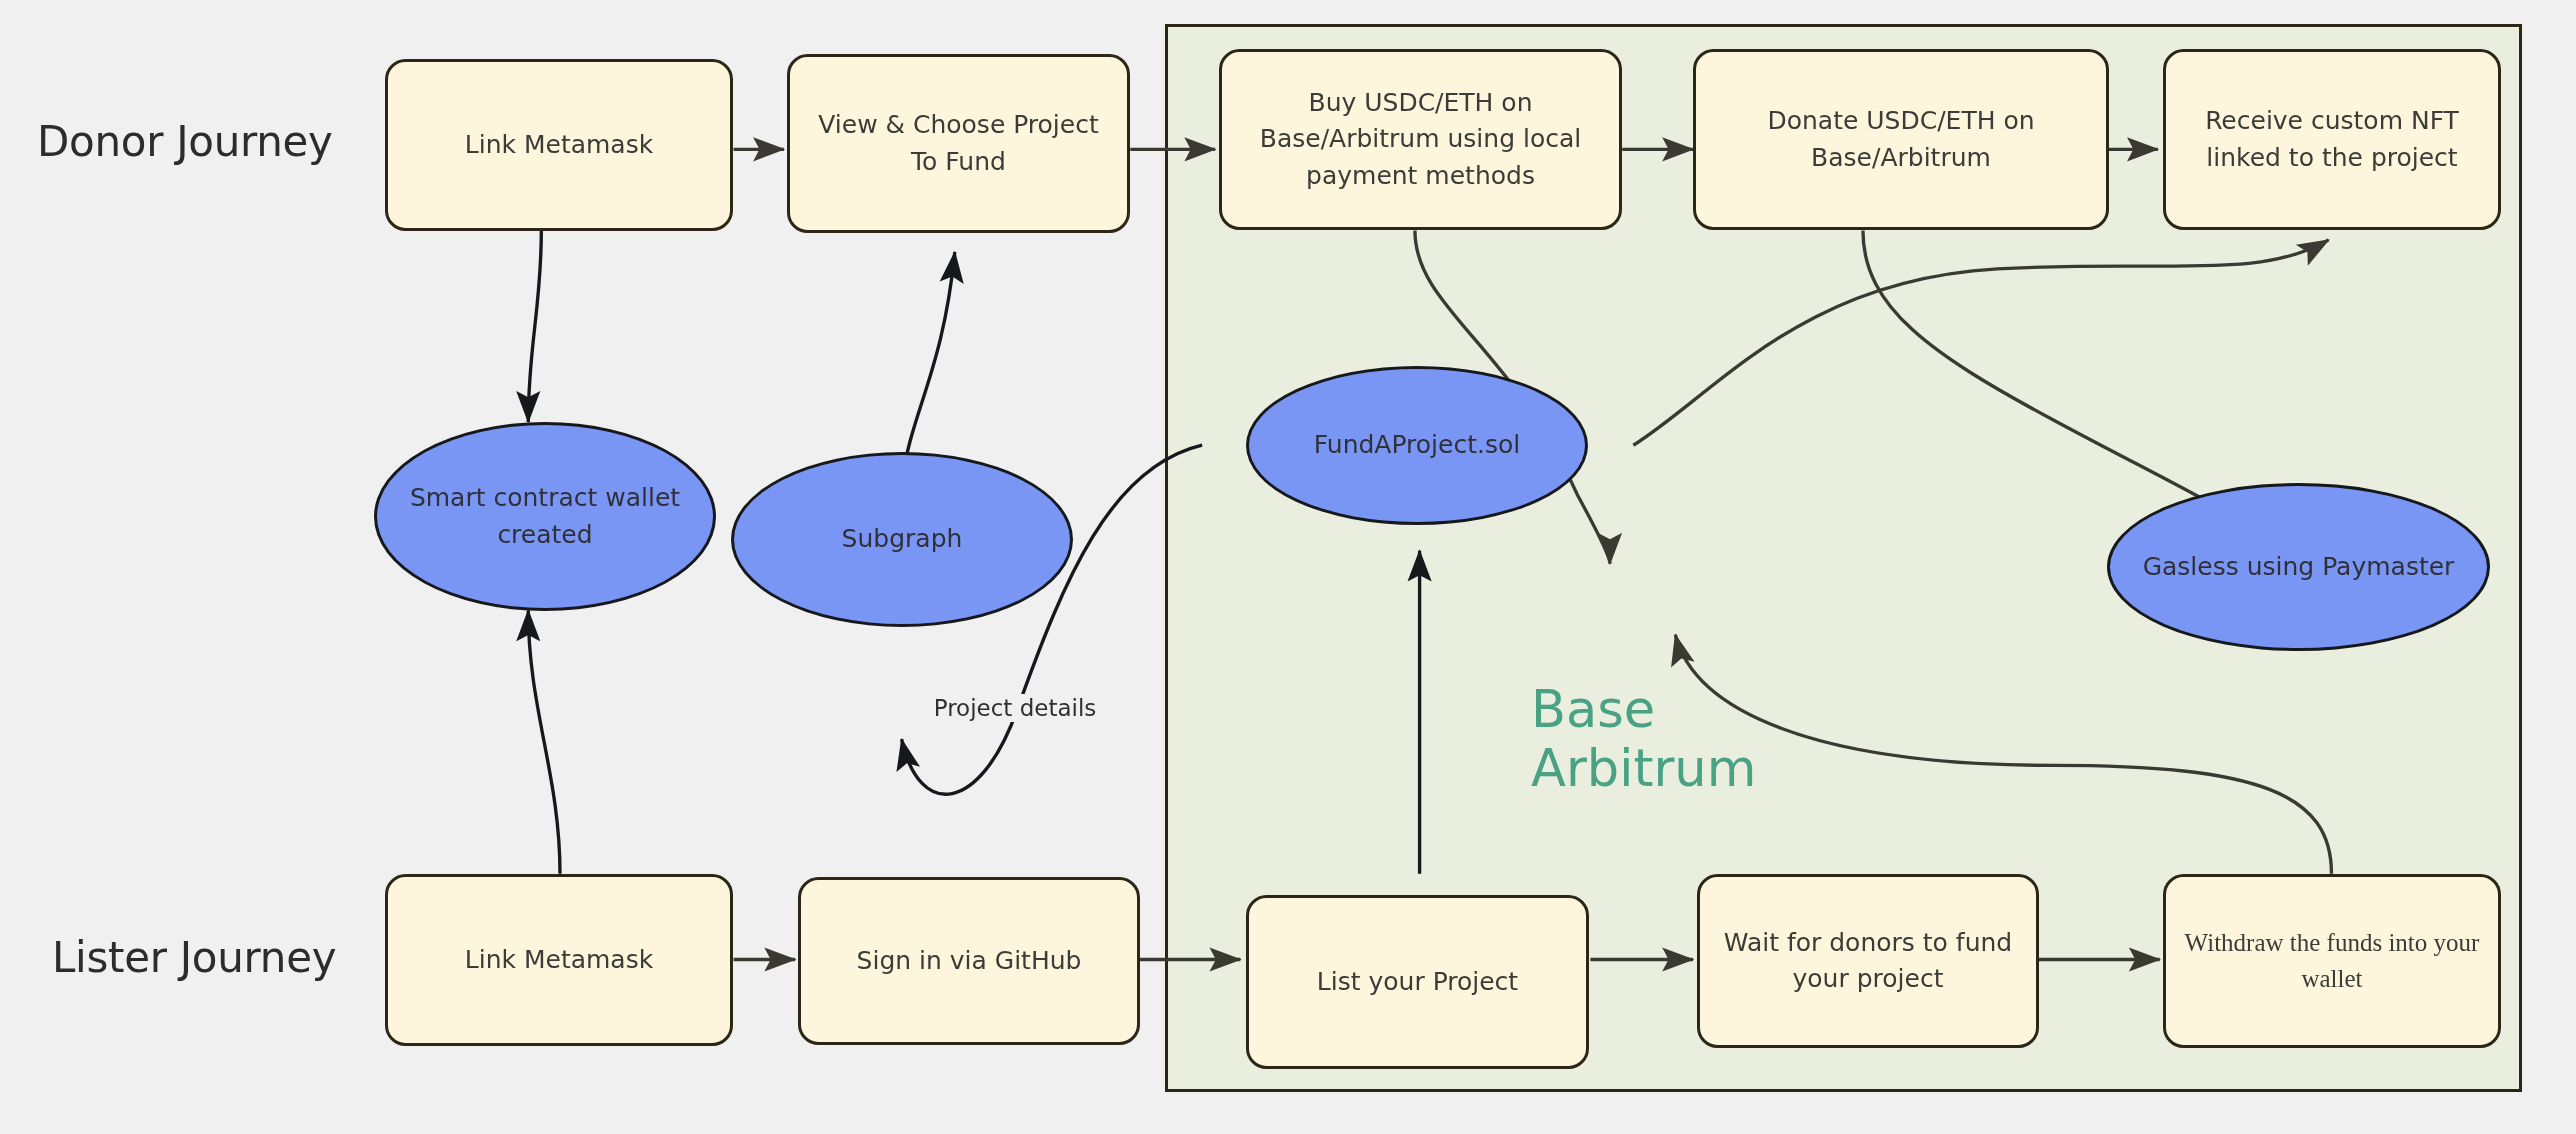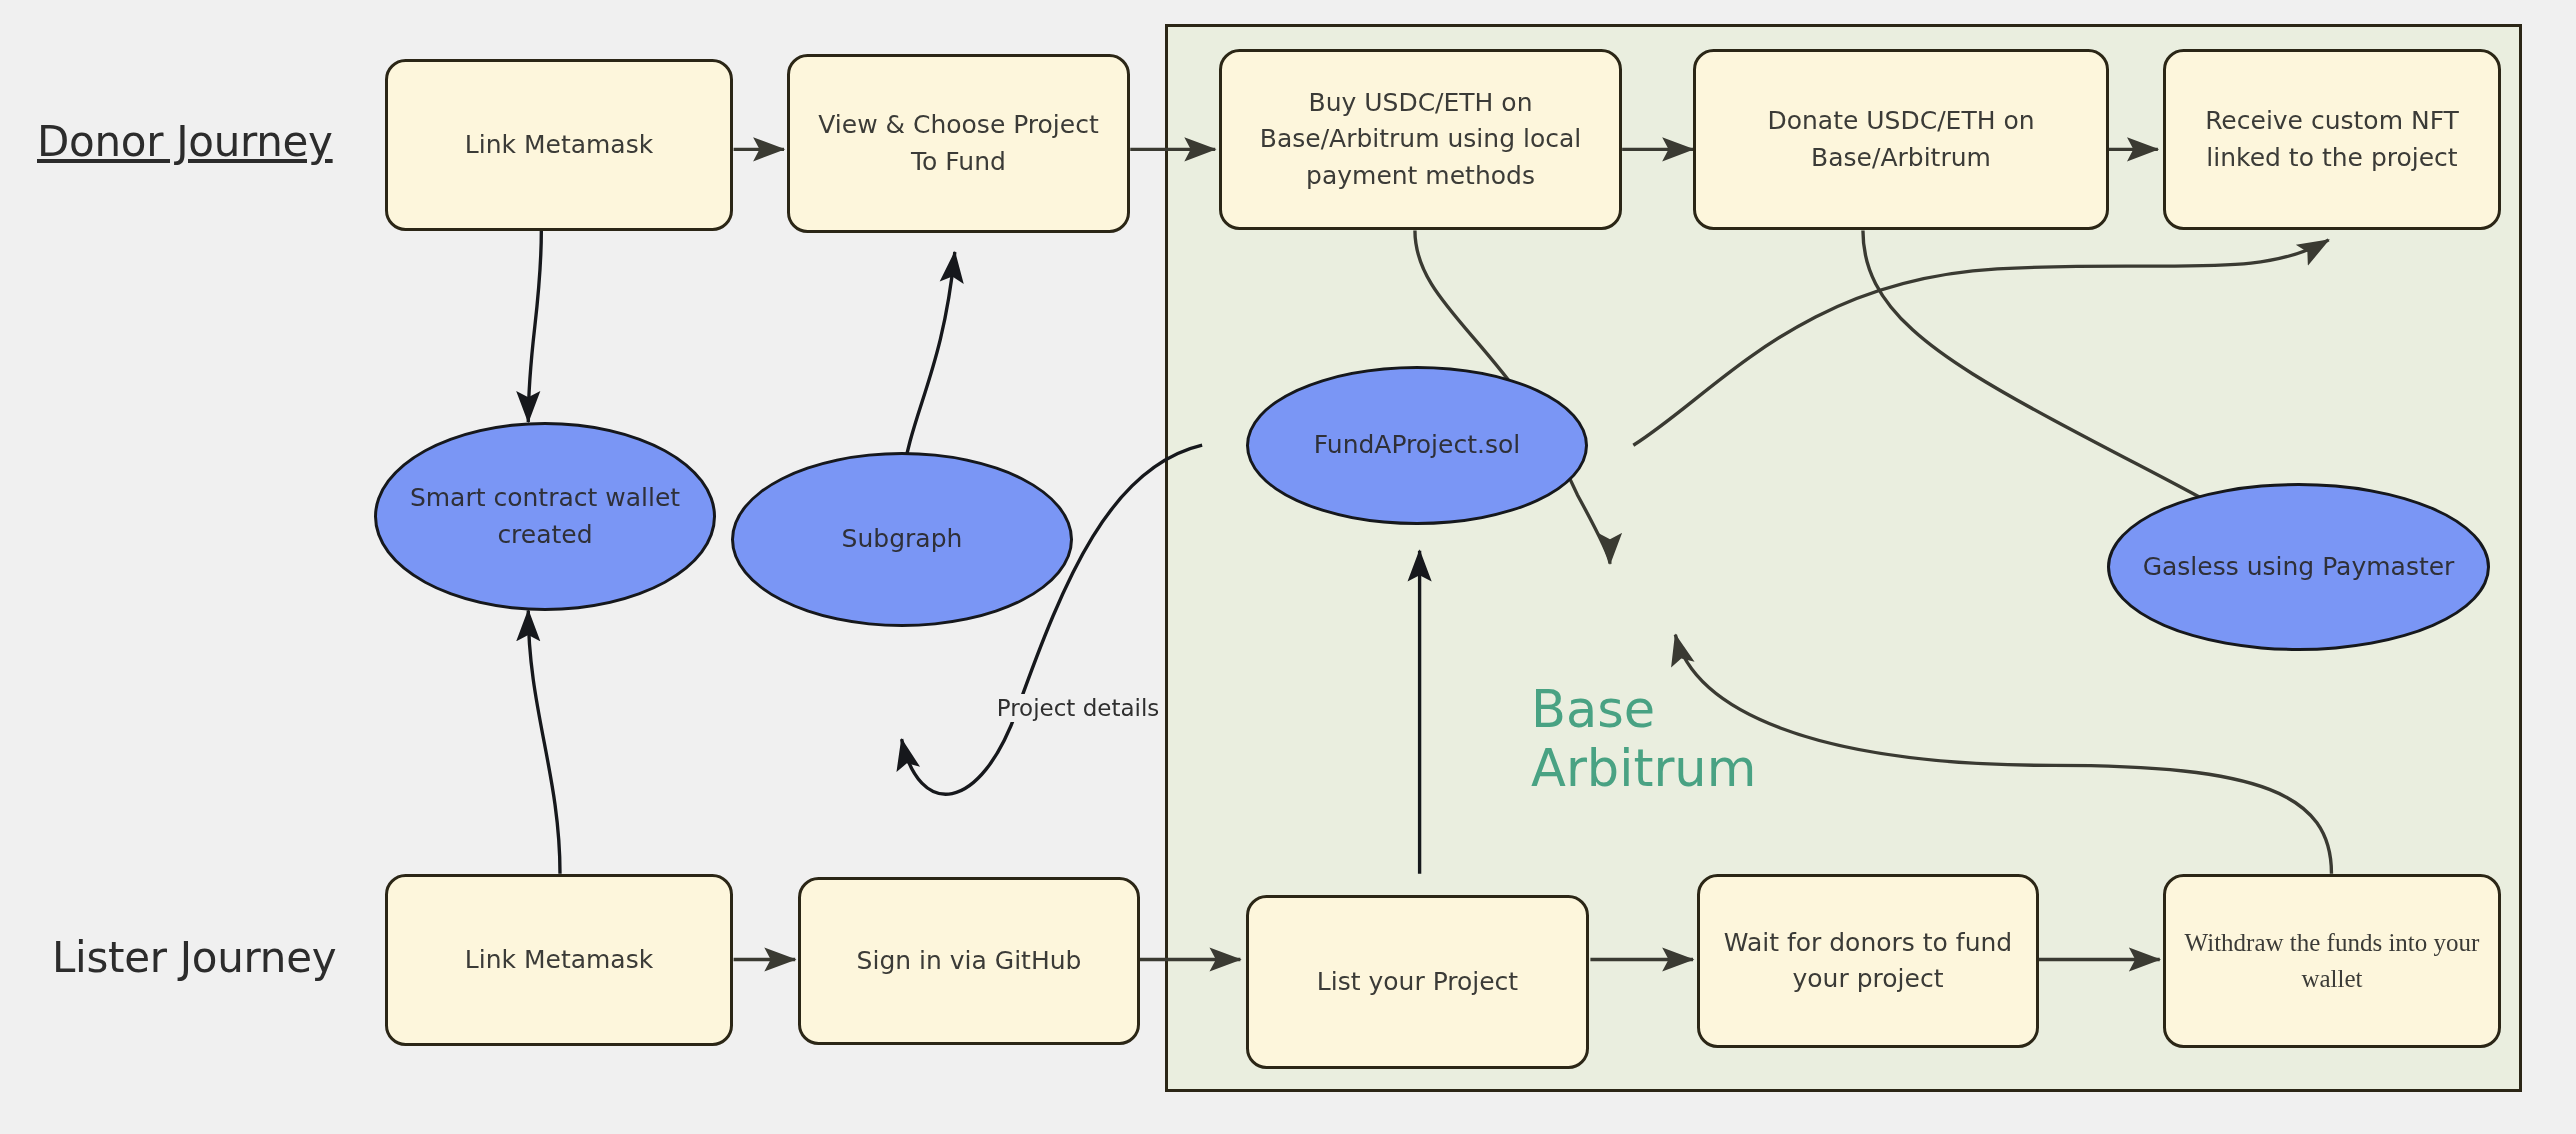--- a/index.html
+++ b/index.html
@@ -124,21 +124,21 @@
 
       <path d="M2498,936 C2498,850 2420,820 2200,820 C1940,820 1815,760 1795,680" marker-end="url(#ah)"></path>
 
       <path d="M786,1028 L852,1028" marker-end="url(#ah)"></path>
       <path d="M1221,1028 L1329,1028" marker-end="url(#ah)"></path>
       <path d="M1704,1028 L1814,1028" marker-end="url(#ah)"></path>
       <path d="M2184,1028 L2314,1028" marker-end="url(#ah)"></path>
     </g>
   </svg>
 
-  <div class="lane-label" style="left:37px;top:117px;text-decoration:underline;">Donor Journey</div>
+  <div class="lane-label" style="left:37px;top:117px;">Donor Journey</div>
   <div class="lane-label" style="left:52px;top:933px;">Lister Journey</div>
 
   <div class="proc" style="left:385px;top:59px;width:348px;height:172px;">Link Metamask</div>
 
   <div class="proc" style="left:787px;top:54px;width:343px;height:179px;">View &amp; Choose Project To Fund</div>
 
   <div class="proc" style="left:1219px;top:49px;width:403px;height:181px;">Buy USDC/ETH on Base/Arbitrum using local payment methods</div>
 
   <div class="proc" style="left:1693px;top:49px;width:416px;height:181px;">Donate USDC/ETH on Base/Arbitrum</div>
 
@@ -156,16 +156,16 @@
   <div class="proc" style="left:385px;top:874px;width:348px;height:172px;">Link Metamask</div>
 
   <div class="proc" style="left:798px;top:877px;width:342px;height:168px;">Sign in via GitHub</div>
 
   <div class="proc" style="left:1246px;top:895px;width:343px;height:174px;">List your Project</div>
 
   <div class="proc" style="left:1697px;top:874px;width:342px;height:174px;">Wait for donors to fund your project</div>
 
   <div class="proc" style="left:2163px;top:874px;width:338px;height:174px;font-family:Liberation Serif, serif;">Withdraw the funds into your wallet</div>
 
-  <div class="edge-label" style="left:992px;top:694px;">Project details</div>
+  <div class="edge-label" style="left:929px;top:694px;">Project details</div>
 
 </div>
 
 
 </body></html>

